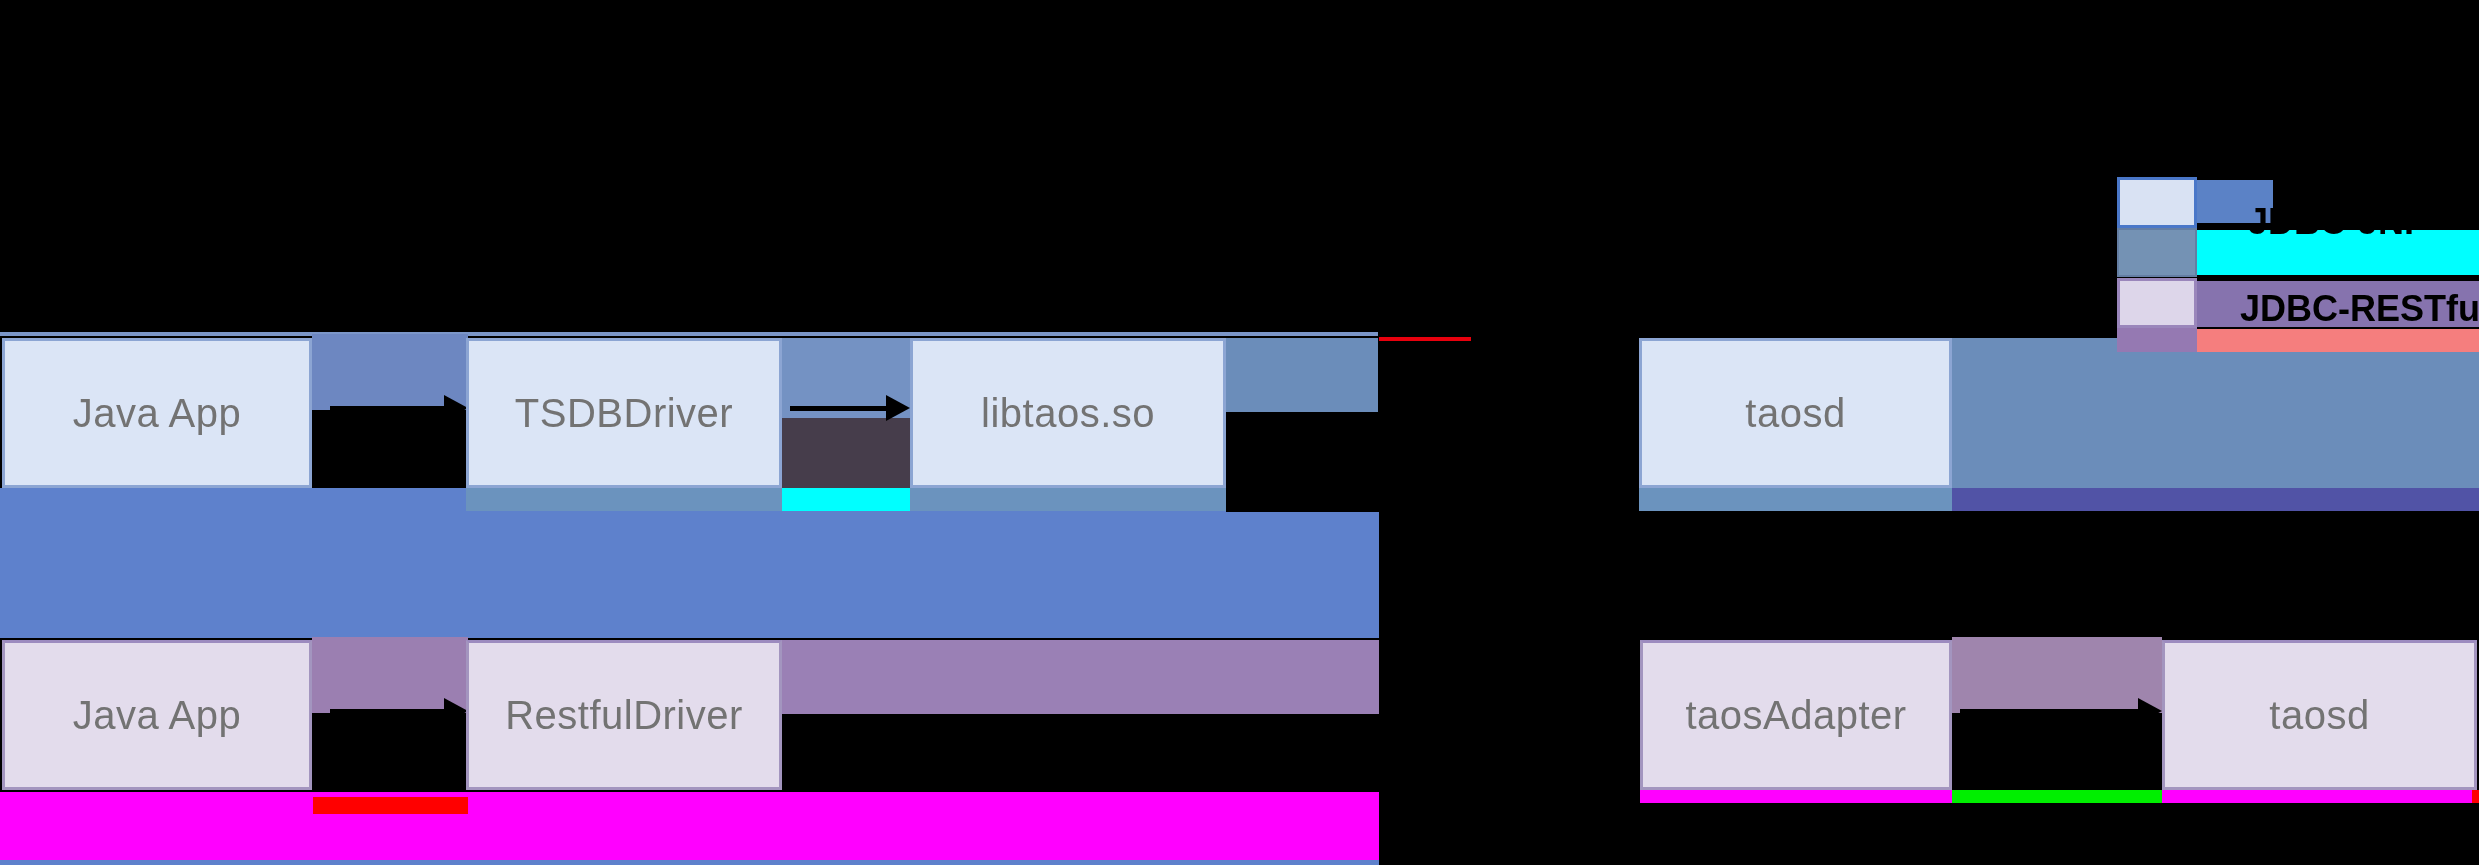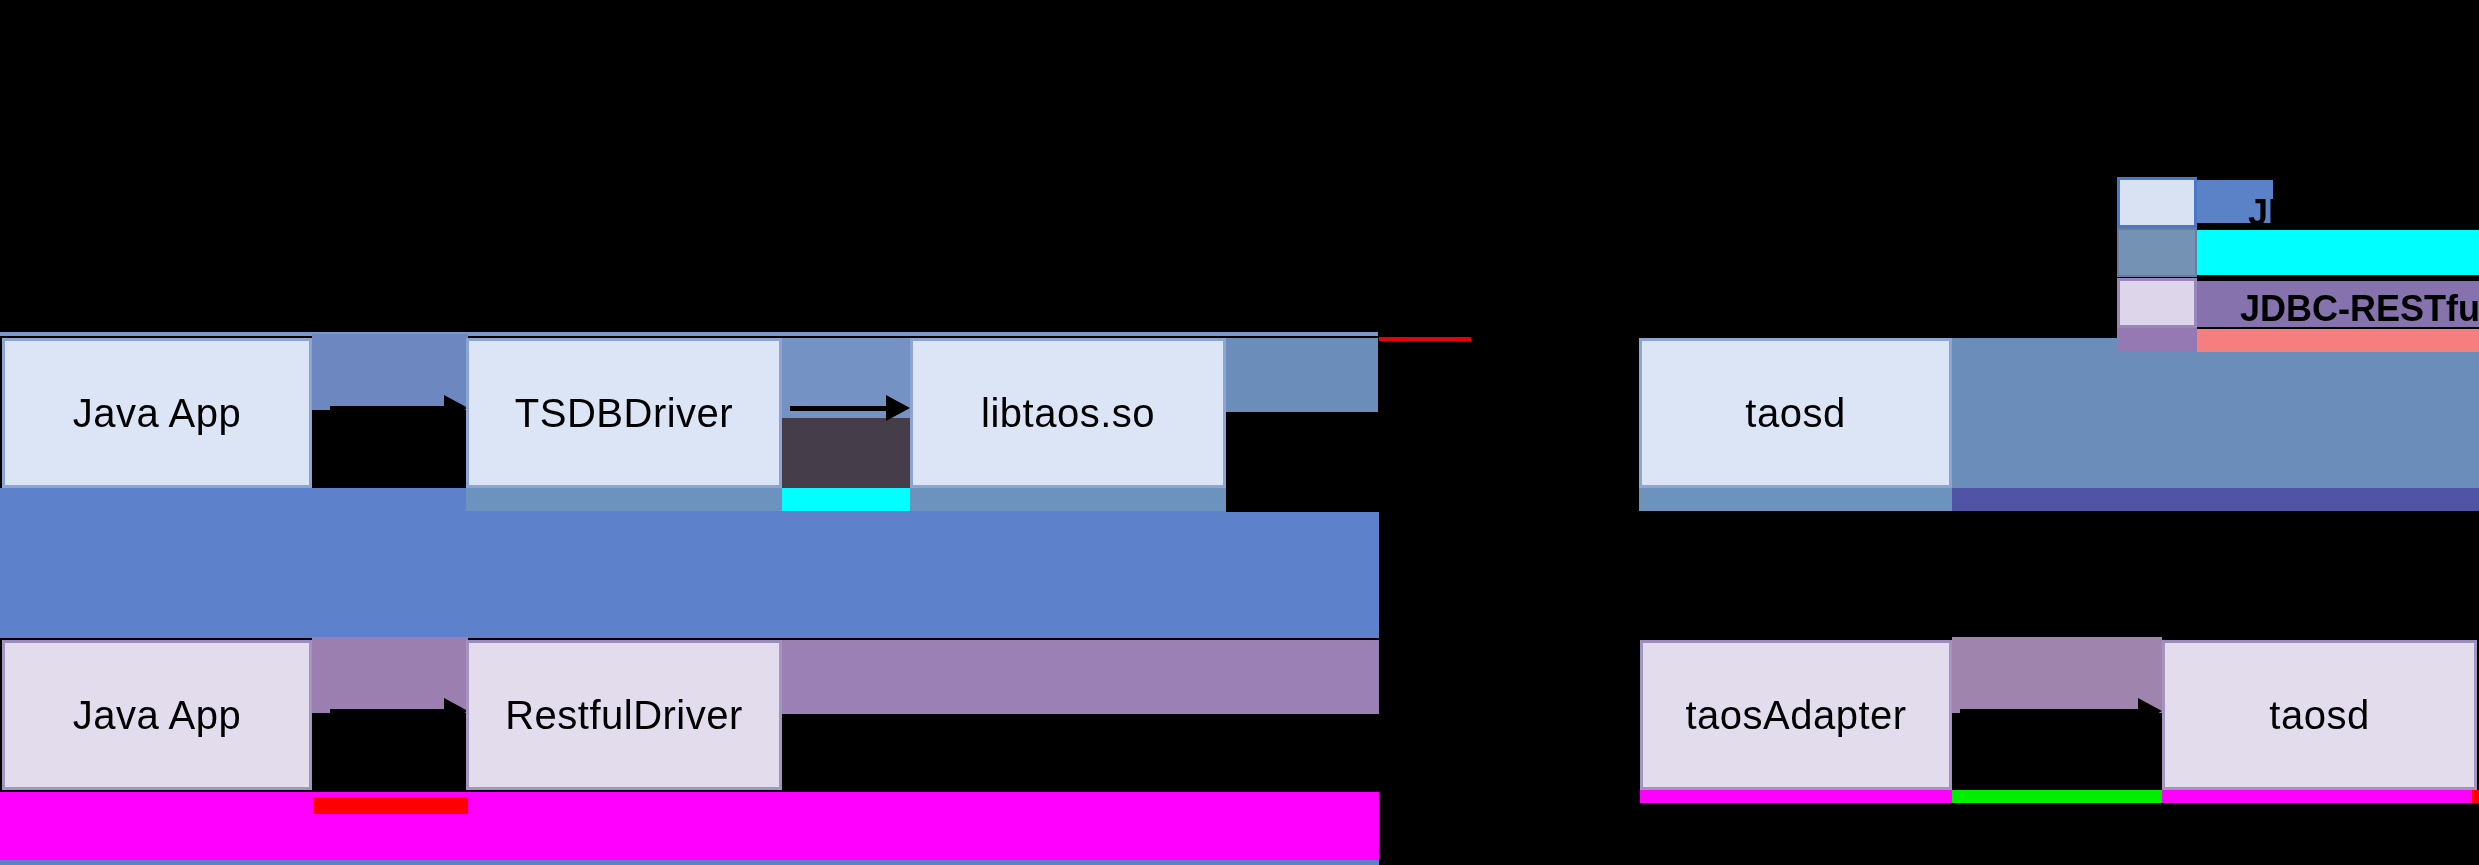--- a/index.html
+++ b/index.html
@@ -1,20 +1,20 @@
 <!DOCTYPE html>
 <html><head>
 <meta charset="utf-8">
 <style>
   html,body{margin:0;padding:0;background:#000;}
   #stage{position:relative;width:2479px;height:865px;background:#000;overflow:hidden;
          font-family:"Liberation Sans", sans-serif;}
   .abs{position:absolute;}
   .node{display:flex;align-items:center;justify-content:center;
-        font-size:40px;color:#000000;letter-spacing:0.5px;}
+        font-size:40px;color:#737373;letter-spacing:0.5px;}
   .blue-node{background:#dbe5f6;border:3px solid #8ca5d3;}
   .lav-node{background:#e3dcec;border:3px solid #a395bf;border-top-color:#9c8bbf;}
   .tri-right{width:0;height:0;border-top:13px solid transparent;border-bottom:13px solid transparent;
              border-left:24px solid #000;}
   .shaft{background:#000;height:5px;}
   .legend-text{color:#000;font-size:36px;font-weight:bold;white-space:nowrap;}
 </style>
 </head>
 <body>
 
@@ -105,16 +105,16 @@
 
   <div class="abs" style="left:2117px;top:228px;width:76px;height:45px;background:#7492b4;border:2px solid #647ea3;"></div>
   <div class="abs" style="left:2197px;top:230px;width:282px;height:45px;background:#00ffff;"></div>
 
   <div class="abs" style="left:2117px;top:278px;width:74px;height:44px;background:#ddd6ea;border:3px solid #9a86bb;"></div>
   <div class="abs" style="left:2197px;top:281px;width:282px;height:46px;background:#8673ae;"></div>
 
   <div class="abs" style="left:2117px;top:328px;width:80px;height:24px;background:#9579b2;"></div>
   <div class="abs" style="left:2197px;top:329px;width:282px;height:23px;background:#f57e7e;"></div>
 
-  <div class="abs legend-text" style="left:2248px;top:192px;">JDBC-JNI</div>
+  <div class="abs legend-text" style="left:2248px;top:201px;">JDBC-JNI</div>
   <div class="abs legend-text" style="left:2240px;top:288px;">JDBC-RESTful</div>
 
 </div>
 
 </body></html>

